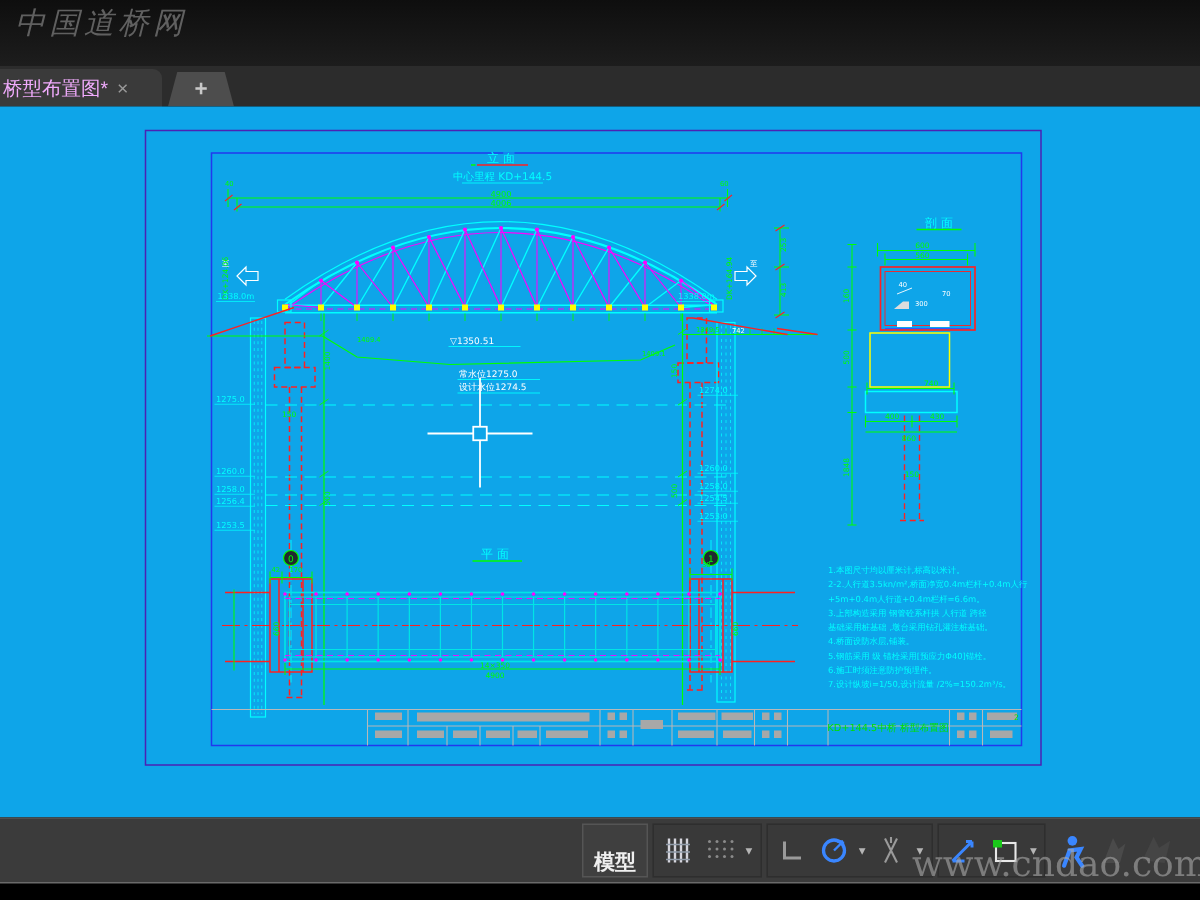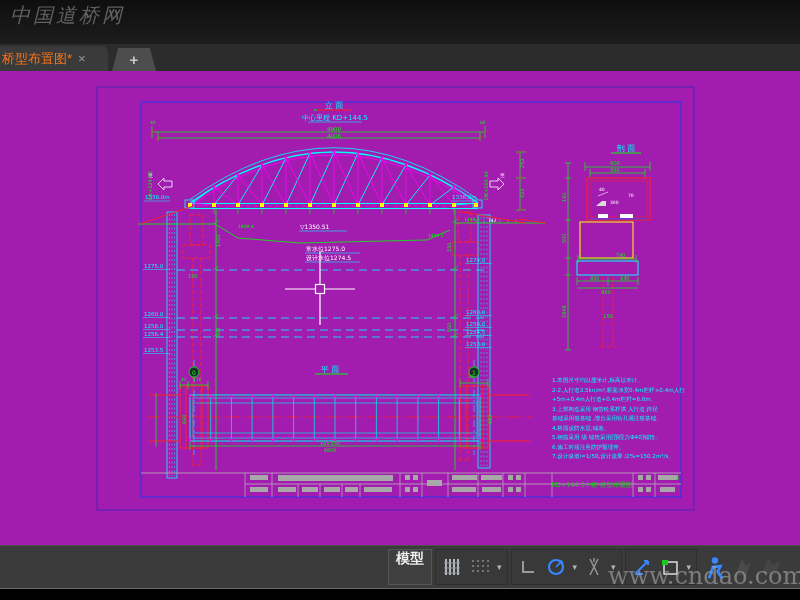--- a/index.html
+++ b/index.html
@@ -8,33 +8,33 @@
   
   .topbar{position:absolute;left:0;top:0;width:800px;height:44px;
           background:linear-gradient(#0e0e0e,#1d1d1d);padding-left:44px;}
   .wm-top{position:absolute;left:10px;top:2px;font-size:20px;letter-spacing:3px;
           color:#6e6e6e;font-family:"DejaVu Serif","Liberation Serif",serif;
           font-style:italic;opacity:.85;}
   
   .tabbar{position:absolute;left:0;top:44px;width:800px;height:27px;background:#2c2c2c;}
   .tab-active{position:absolute;left:-14px;top:2px;width:122px;height:25px;background:#3a3a3a;
               border-radius:6px 6px 0 0;display:flex;align-items:center;padding-left:16px;box-sizing:border-box;}
-  .tab-active .lbl{color:#f97316;font-size:13px;white-space:nowrap;}
+  .tab-active .lbl{color:#f0abfc;font-size:13px;white-space:nowrap;}
   .tab-close{color:#9a9a9a;font-size:13px;margin-left:6px;cursor:default;}
   .tab-new{position:absolute;left:112px;top:4px;width:44px;height:23px;background:#4d4d4d;
            clip-path:polygon(14% 0,86% 0,100% 100%,0 100%);
            display:flex;align-items:center;justify-content:center;}
   .tab-new span{color:#c8c8c8;font-size:15px;font-weight:bold;line-height:1;}
   
-  .canvas{position:absolute;left:0;top:71px;width:800px;height:474px;background:#a21caf;}
+  .canvas{position:absolute;left:0;top:71px;width:800px;height:474px;background:#0ea5e9;}
   
   .statusbar{position:absolute;left:0;top:545px;width:800px;height:43px;background:#3b3b3b;
              border-top:1px solid #4f4f4f;box-sizing:border-box;}
   .sb-row{position:absolute;left:388px;top:0;height:42px;display:flex;align-items:center;}
-  .sb-btn{height:34px;display:flex;align-items:flex-start;justify-content:center;
+  .sb-btn{height:34px;display:flex;align-items:flex-end;justify-content:center;
           border:1px solid #555;background:#3f3f3f;margin-right:3px;padding:0 7px;}
   .sb-btn.model{color:#efefef;font-size:14px;font-weight:bold;}
   .sb-group{height:34px;display:flex;align-items:center;border:1px solid #2e2e2e;
             background:#393939;margin-right:3px;padding:0 2px;}
   .sb-ic{width:24px;height:24px;display:flex;align-items:center;justify-content:center;margin:0 2px;}
   .sb-dd{color:#b5b5b5;font-size:9px;margin:0 3px;}
   .sb-plain{display:flex;align-items:center;}
   .wm-bottom{position:absolute;left:608px;top:562px;font-size:24px;color:rgba(170,170,170,.6);
              font-family:"DejaVu Serif","Liberation Serif",serif;z-index:40;white-space:nowrap;}
   .strip{position:absolute;left:0;top:588px;width:800px;height:12px;background:#000;border-top:1px solid #6a6a6a;box-sizing:border-box;}

